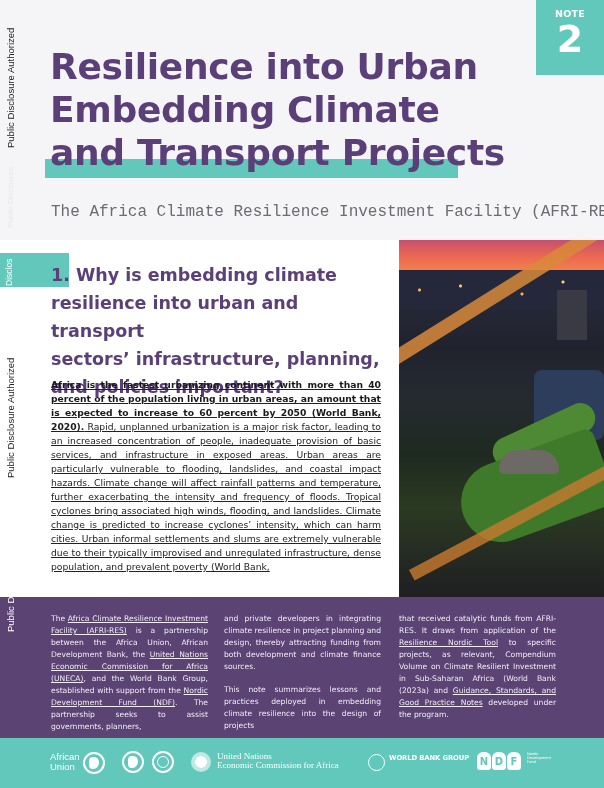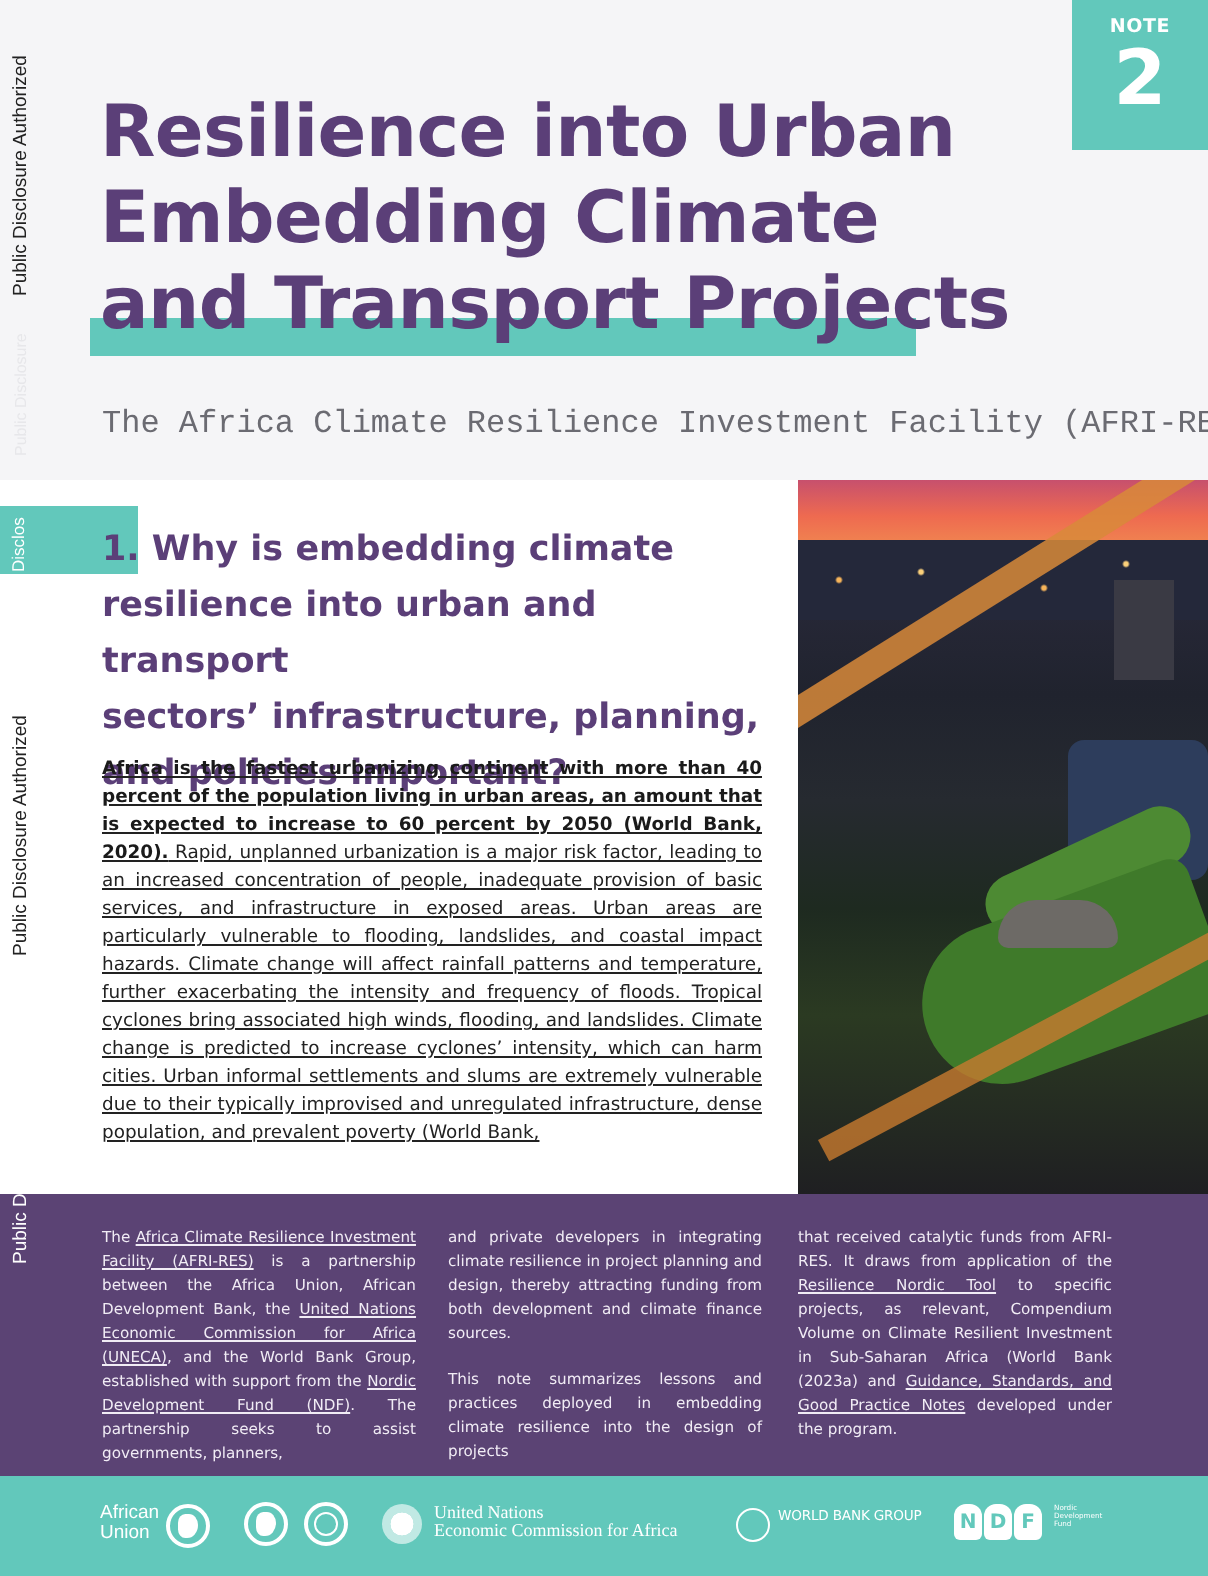--- a/index.html
+++ b/index.html
@@ -99,21 +99,21 @@
     .circle-logo { width: 22px; height: 22px; border: 2px solid #fff; border-radius: 50%; display: inline-flex; align-items: center; justify-content: center; }
     .circle-logo .inner { width: 10px; height: 12px; background: #fff; border-radius: 40% 50% 60% 40%; }
     .logo-afdb { left: 122px; top: 751px; }
     .logo-afdb2 { left: 152px; top: 751px; }
     .logo-afdb2 .inner { background: transparent; border: 1px solid #fff; width: 12px; height: 12px; border-radius: 50%; }
     .logo-un { left: 191px; top: 752px; }
     .logo-un .globe { width: 20px; height: 20px; border-radius: 50%; background: radial-gradient(circle, #fff 0 40%, rgba(255,255,255,0.6) 41% 100%); margin-right: 6px; }
     .logo-un .txt { font-family: "Liberation Serif", serif; font-size: 9px; line-height: 9px; }
     .logo-wbg { left: 368px; top: 754px; }
     .logo-wbg .globe { width: 17px; height: 17px; border: 1.5px solid #fff; border-radius: 50%; margin-right: 4px; }
-    .logo-wbg .txt { font-family: "DejaVu Sans", sans-serif; font-weight: normal; font-size: 6.8px; letter-spacing: -0.1px; }
+    .logo-wbg .txt { font-family: "DejaVu Sans", sans-serif; font-weight: bold; font-size: 6.8px; letter-spacing: -0.1px; }
     .logo-ndf { left: 477px; top: 752px; }
     .logo-ndf .mark { display: flex; }
     .logo-ndf .mark span { width: 14px; height: 18px; background: #fff; color: #62c8bb; font-family: "DejaVu Sans", sans-serif; font-weight: bold; font-size: 10px; display: flex; align-items: center; justify-content: center; border-radius: 6px 6px 3px 3px; margin-right: 1px; }
     .logo-ndf .txt { font-family: "DejaVu Sans", sans-serif; font-size: 3.6px; line-height: 4px; margin-left: 5px; }
   </style>
 </head>
 <body>
 
 <div class="page">
 

